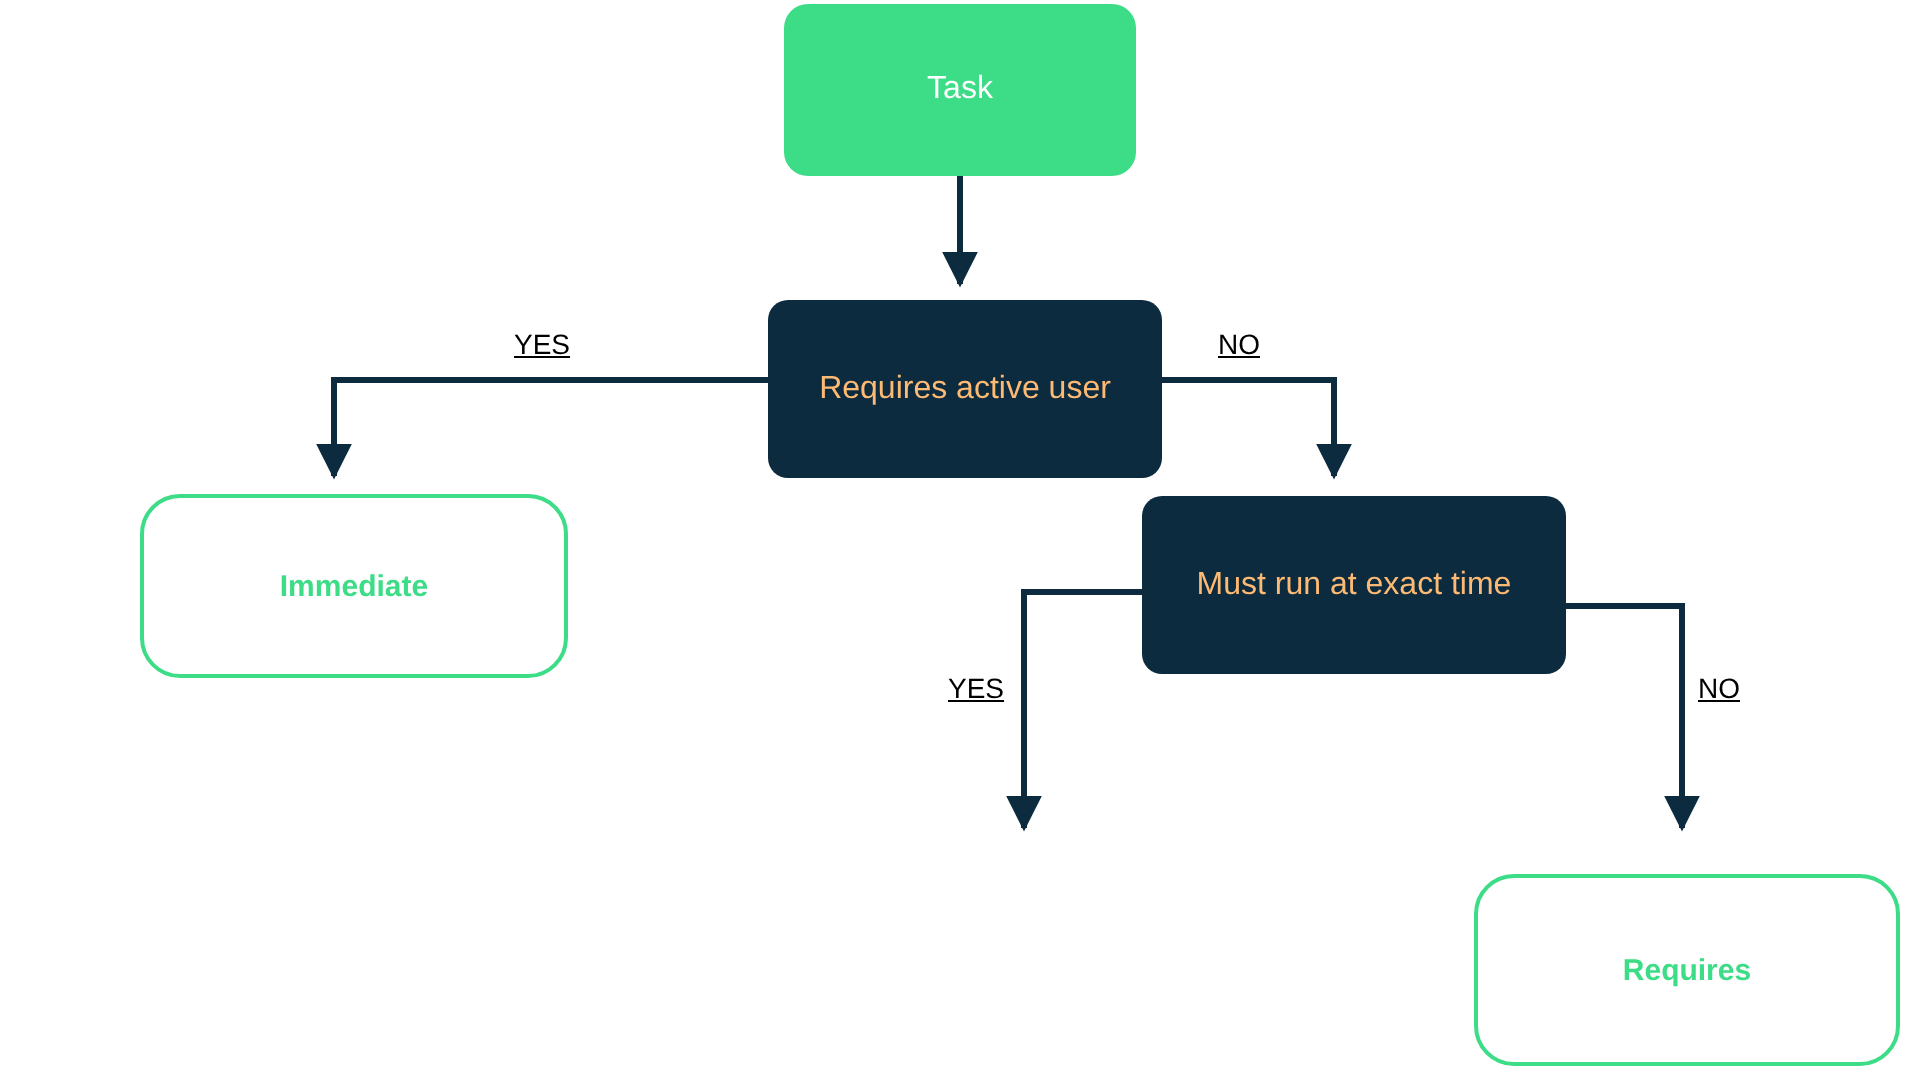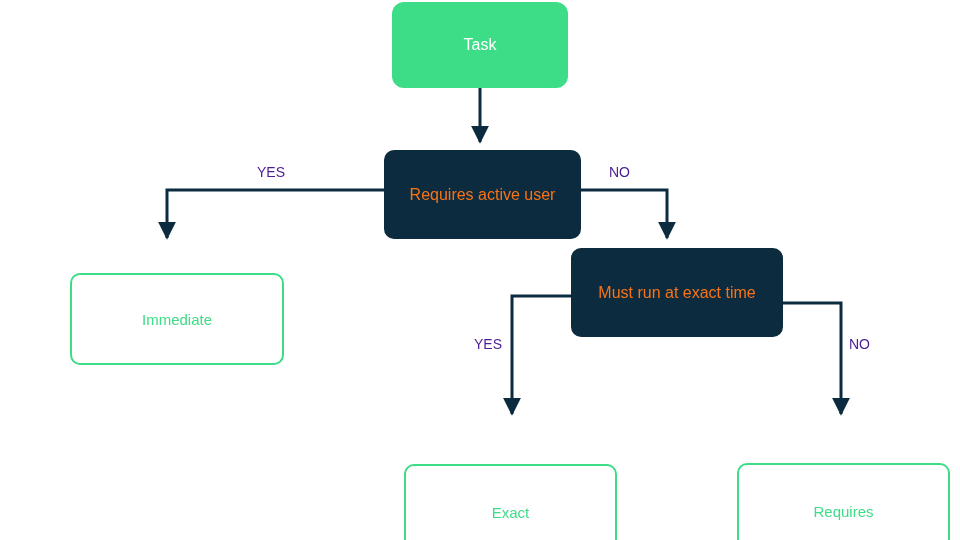--- a/index.html
+++ b/index.html
@@ -36,40 +36,40 @@
   .node-start {
     background: #3ddc87;
     border-radius: 12px;
     color: #ffffff;
     font-size: 16px;
     font-weight: 400;
   }
   .node-decision {
     background: #0d2b3e;
     border-radius: 10px;
-    color: #f97316;
+    color: #fdba74;
     font-size: 16px;
     font-weight: 400;
   }
   .node-terminal {
     background: #ffffff;
     border: 2.5px solid #3ddc87;
-    border-radius: 10px;
+    border-radius: 20px;
     color: #3ddc87;
     font-size: 15px;
-    font-weight: 400;
-    margin-top: 26px;
+    font-weight: 700;
   }
   .edge-label {
     position: absolute;
-    color: #4c1d95;
+    color: #000000;
     font-size: 14px;
     font-weight: 400;
     white-space: nowrap;
     line-height: 1;
+    text-decoration: underline;
   }
 </style>
 </head>
 <body>
 
 <div id="canvas">
 
   <svg id="edges" viewBox="0 0 960 540" xmlns="http://www.w3.org/2000/svg">
     <defs>
       <marker id="arrow" viewBox="0 0 10 10" refX="9" refY="5" markerWidth="6" markerHeight="6" orient="auto-start-reverse">
@@ -102,23 +102,20 @@
   </div>
 
   <div class="node node-terminal" style="left:70px; top:247px; width:214px; height:92px;">
     <span>Immediate</span>
   </div>
 
   <div class="node node-decision" style="left:571px; top:248px; width:212px; height:89px;">
     <span>Must run at exact time</span>
   </div>
 
-  <div class="node node-terminal" style="left:404px; top:438px; width:213px; height:96px;">
-    <span>Exact</span>
-  </div>
 
   <div class="node node-terminal" style="left:737px; top:437px; width:213px; height:96px;">
     <span>Requires</span>
   </div>
 
   <div class="edge-label" style="left:257px; top:165px;">YES</div>
 
   <div class="edge-label" style="left:609px; top:165px;">NO</div>
 
   <div class="edge-label" style="left:474px; top:337px;">YES</div>

